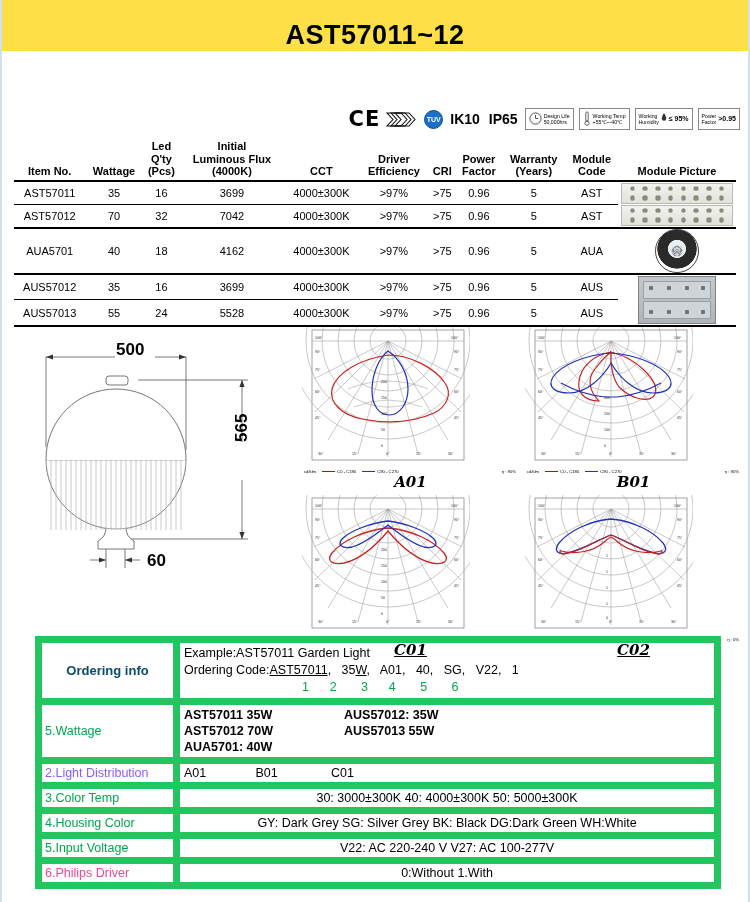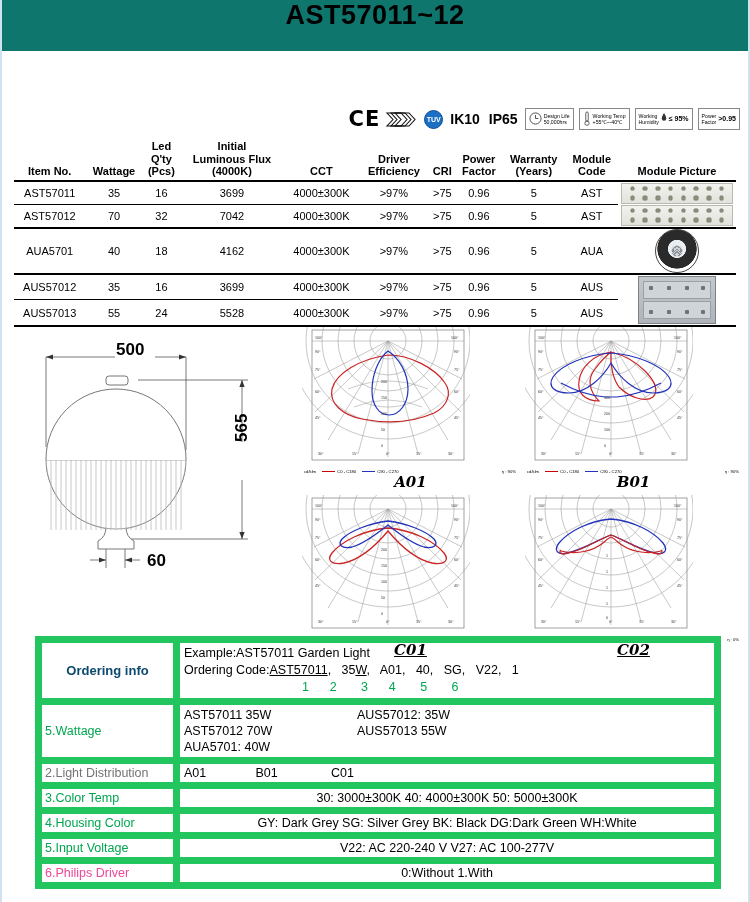--- a/index.html
+++ b/index.html
@@ -14,22 +14,22 @@
   .page {
     width: 750px; height: 902px;
     position: relative;
     border-left: 2px solid #cfe2f0;
     border-right: 2px solid #cfe2f0;
   }
 
   
   .title-band {
     height: 52px;
-    background: #0f766e;
-    display: flex; align-items: flex-start; justify-content: center;
+    background: #fde047;
+    display: flex; align-items: flex-end; justify-content: center;
     border-bottom: 1px solid #ffffff;
   }
   .title-band .title {
     font-size: 27px; font-weight: bold; letter-spacing: 0.5px;
   }
 
   
   .cert-strip {
     height: 38px;
     display: flex; align-items: center; justify-content: flex-end;
@@ -134,21 +134,21 @@
     width: 138px; color: #0c4a6e; font-weight: bold; text-align: center;
     font-size: 13px;
   }
   .ord-label.small { font-weight: normal; text-align: left; font-size: 12.5px; padding-left:3px;}
   .ord-head-cell { line-height: 1.35; }
   .code-line { white-space: nowrap; }
   .code-line .u { text-decoration: underline; }
   .num-row { color: #00a64f; font-weight: normal; }
   .center { text-align: center; }
   .nowrap { white-space: nowrap; }
-  .w-grid { display: flex; gap: 13px; line-height: 1.3; }
+  .w-grid { display: flex; gap: 0; line-height: 1.3; font-weight: bold; }
   .w-col { width: 160px; }
   .ld-row span { display: inline-block; }
 </style>
 </head>
 <body>
 
 <div class="page">
 
   <div class="title-band">
     <div class="title">AST57011~12</div>
@@ -764,21 +764,21 @@
             <div>
               <div>AUS57012: 35W</div>
               <div>AUS57013 55W</div>
               <div>&nbsp;</div>
             </div>
           </div>
         </td>
       </tr>
 
       <tr>
-        <td class="ord-label small" style="color:#737373;">2.Light Distribution</td>
+        <td class="ord-label small" style="color:#8b5cf6;">2.Light Distribution</td>
         <td class="ld-row">
           <span style="width:68px;">A01</span>
           <span style="width:72px;">B01</span>
           <span>C01</span>
         </td>
       </tr>
 
       <tr>
         <td class="ord-label small" style="color:#00a64f;">3.Color Temp</td>
         <td class="center nowrap">30: 3000±300K   40: 4000±300K  50: 5000±300K</td>

